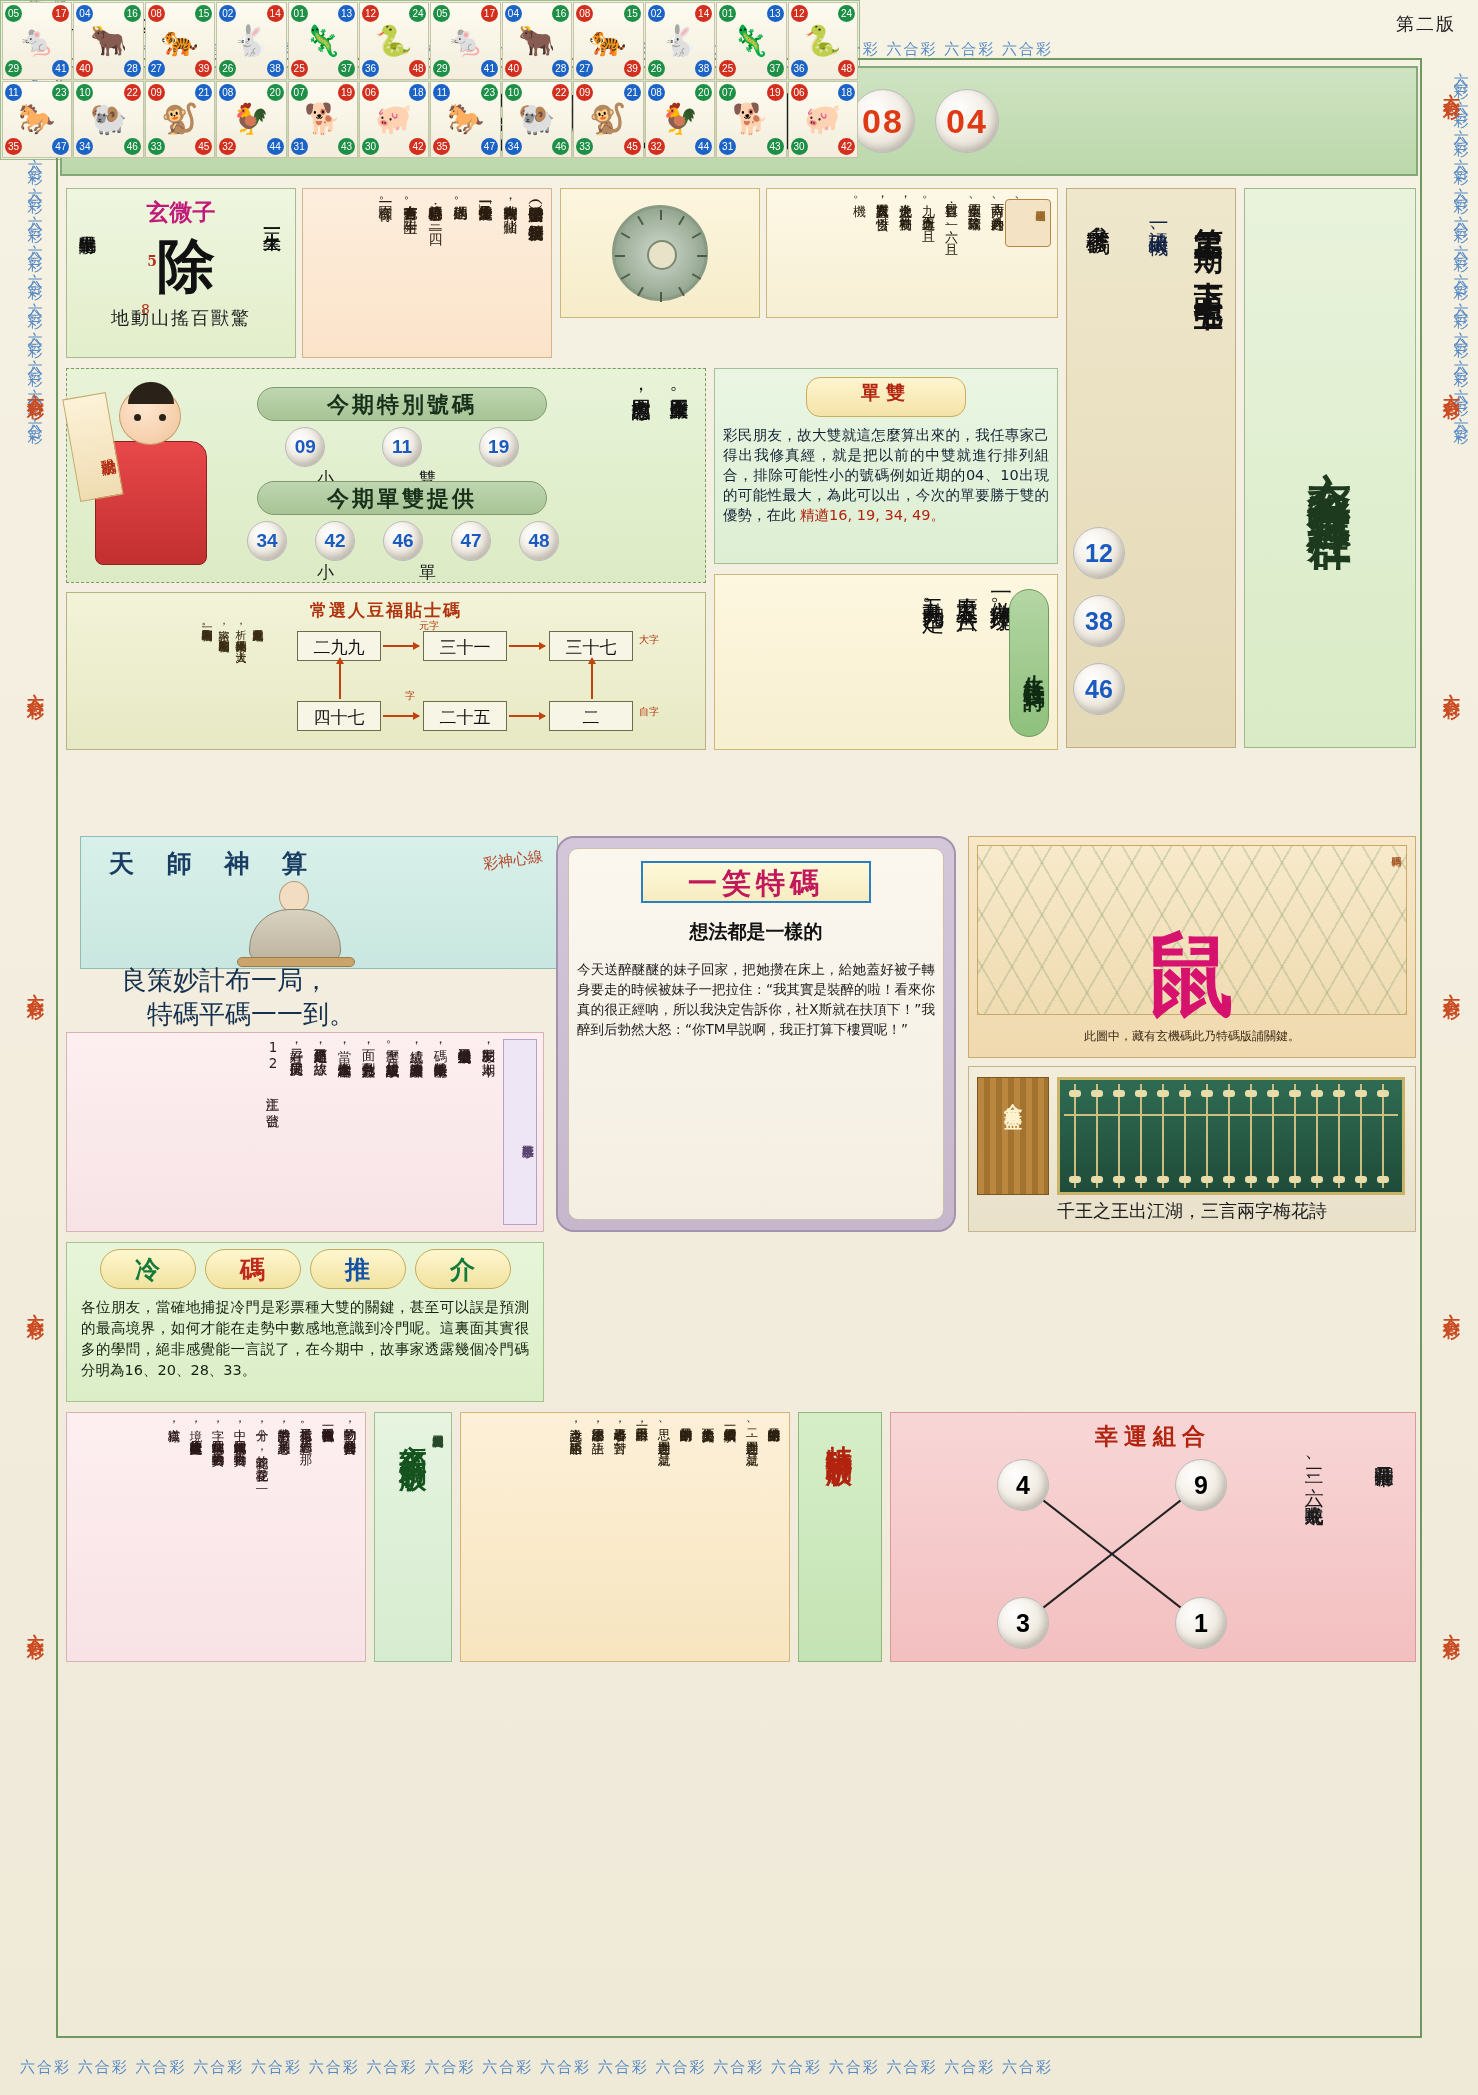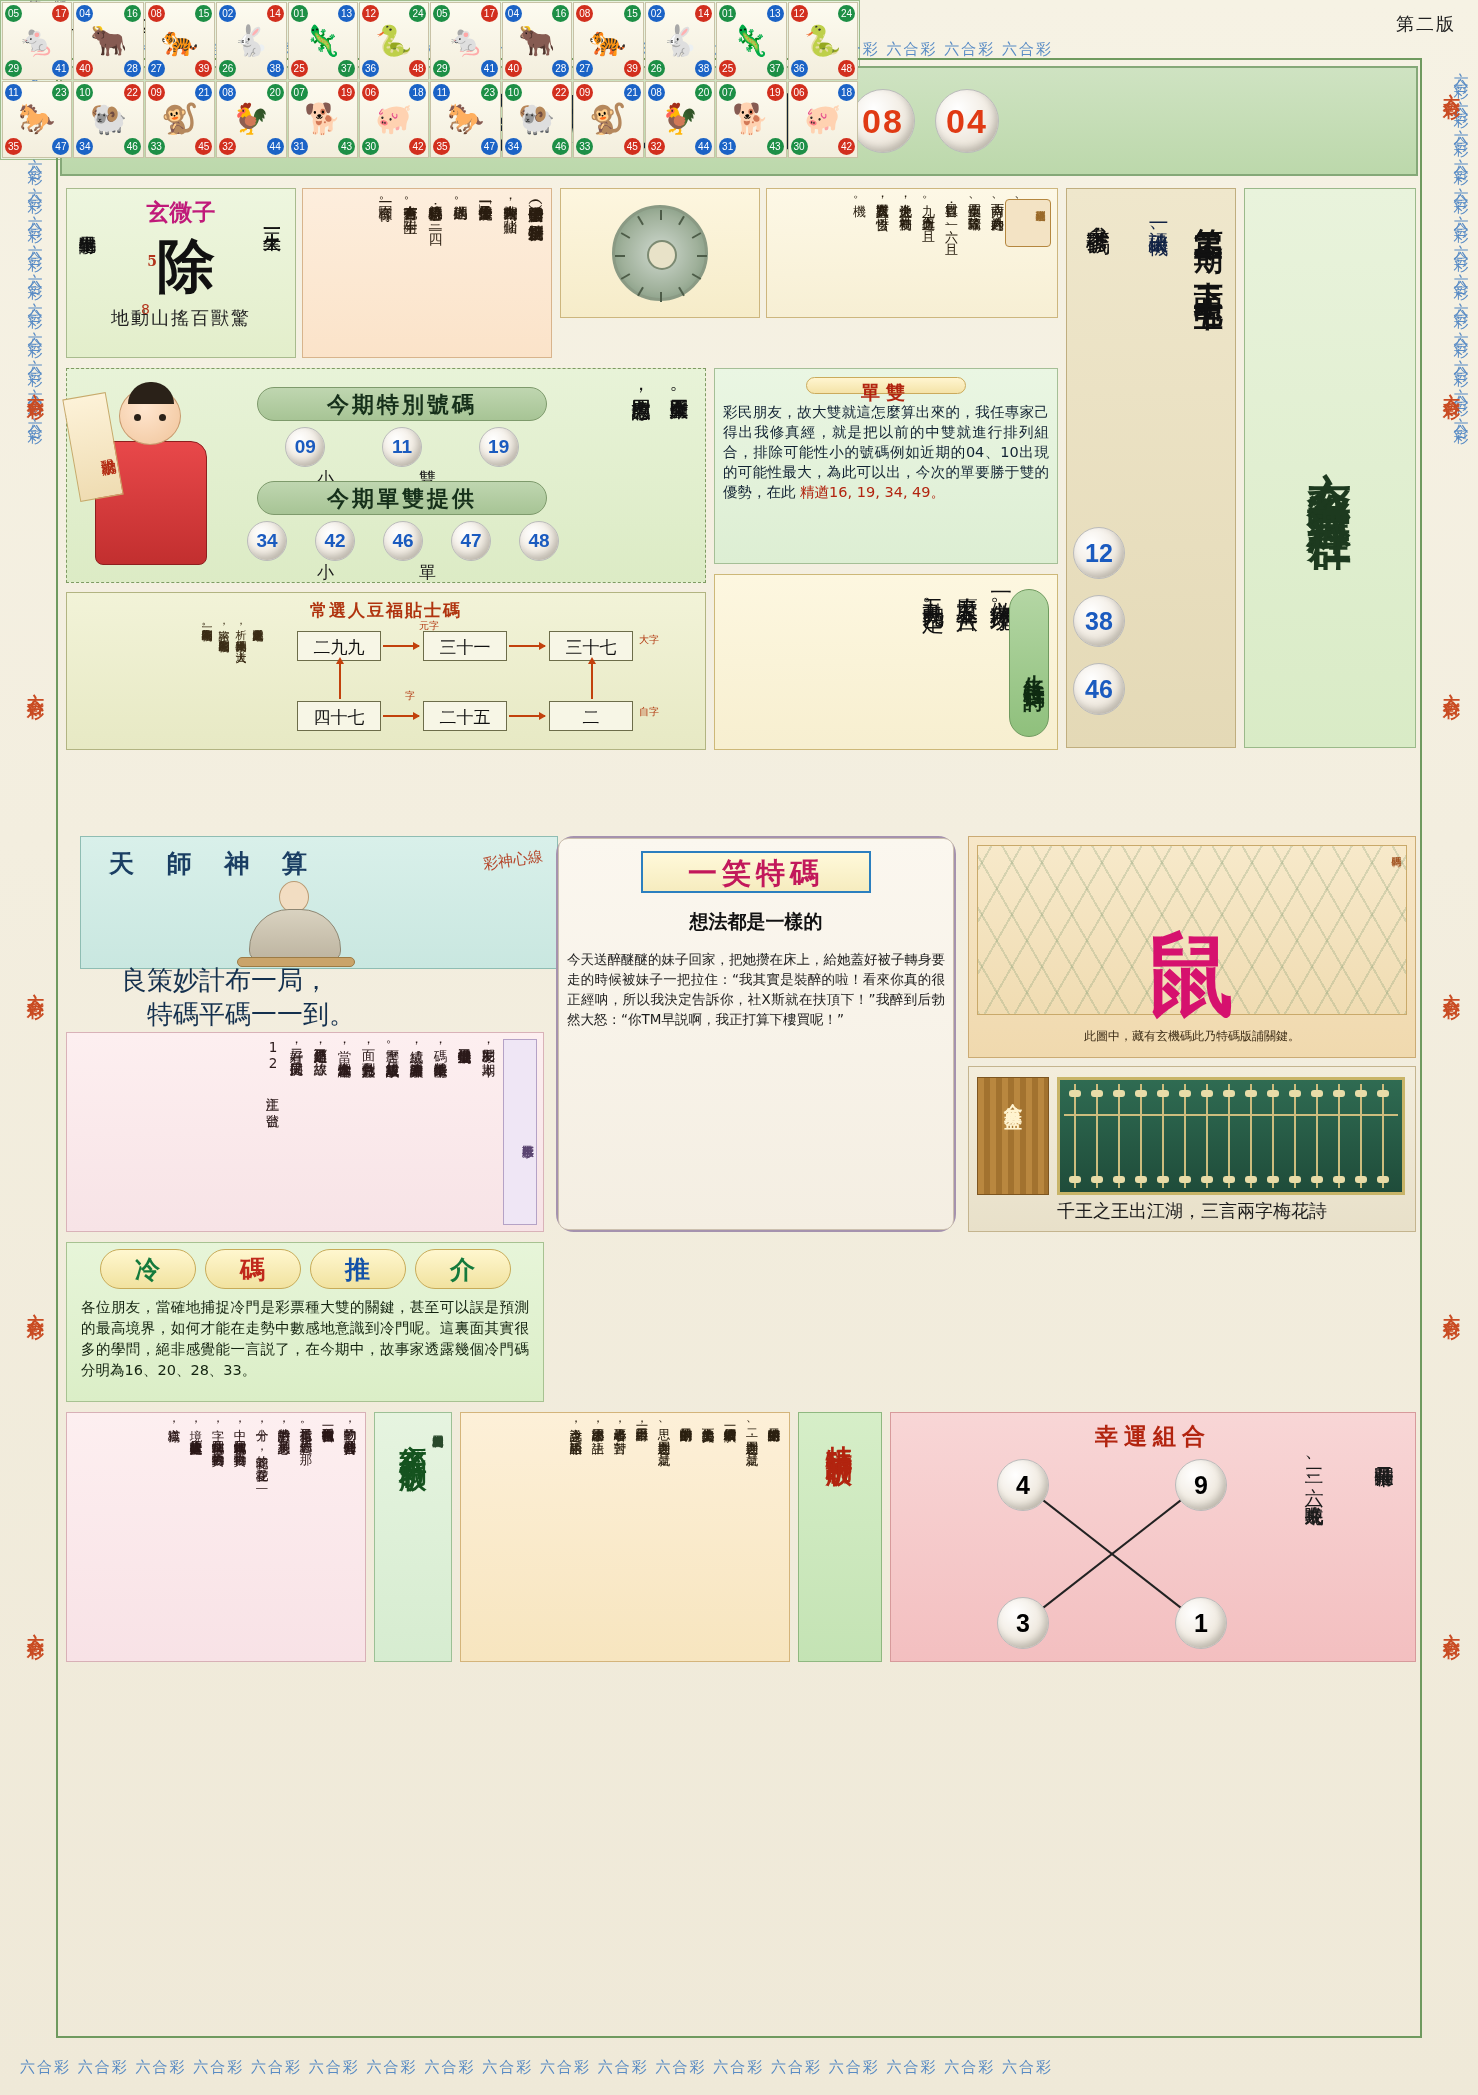--- a/index.html
+++ b/index.html
@@ -227,21 +227,21 @@
   .sp-right2 { right:48px; }
 
   
   .p-dan {
     left:714px; top:368px; width:344px; height:196px;
     background:linear-gradient(180deg,#eaf6e3,#ddeed3);
     border:1px solid #a5bf96;
     padding:8px;
   }
   .dan-badge {
-    width:160px; margin:0 auto; height:17px; border-radius:14px;
+    width:160px; margin:0 auto; height:40px; border-radius:14px;
     background:linear-gradient(180deg,#fff5d0,#f4e3a8);
     border:1px solid #cbab5c; text-align:center; line-height:28px;
     font-size:19px; color:#b2240f; font-weight:bold; letter-spacing:6px;
   }
   .dan-body {
     margin-top:8px; font-size:14.5px; line-height:20px; color:#123;
     text-align:justify;
   }
   .dan-body .hl { color:#b2240f; }
 
@@ -380,20 +380,21 @@
   .p-tianshi .line1, .p-tianshi .line2 {
     position:absolute; font-size:26px; color:#14304e; font-family:"DejaVu Serif", serif;
   }
   .p-tianshi .line1 { left:40px; top:126px; }
   .p-tianshi .line2 { left:66px; top:160px; }
 
   .p-joke {
     left:556px; top:836px; width:400px; height:396px;
     background:linear-gradient(180deg,#d4c7da,#c6b7cd);
     border:2px solid #a592ae; border-radius:18px;
+    padding:10px;
   }
   .p-joke .inner {
     background:linear-gradient(180deg,#fbf7ef,#f4eee2);
     border:1px solid #cbbfae; height:100%; border-radius:10px; padding:8px;
   }
   .p-joke .ttl {
     width:230px; margin:4px auto 0; height:42px; border:2px solid #2b7fbf;
     background:linear-gradient(180deg,#fff9da,#f6ecbf);
     text-align:center; line-height:40px;
     font-size:29px; font-weight:bold; color:#c2185b; letter-spacing:5px;

